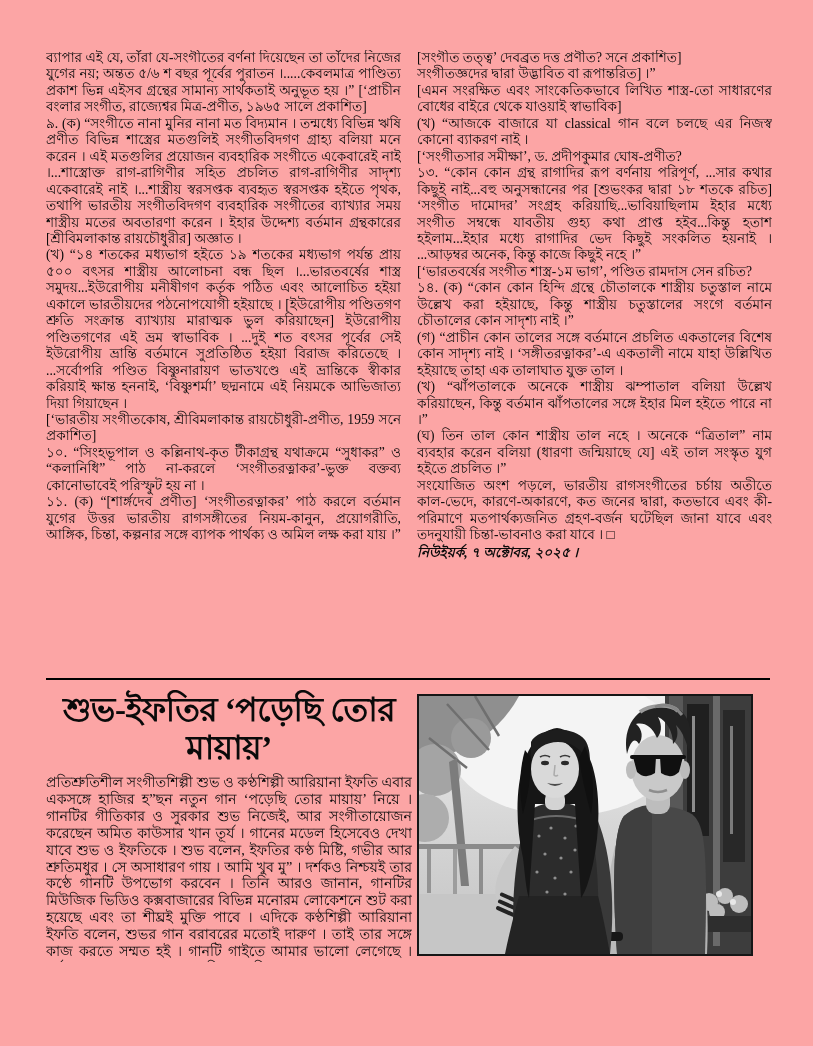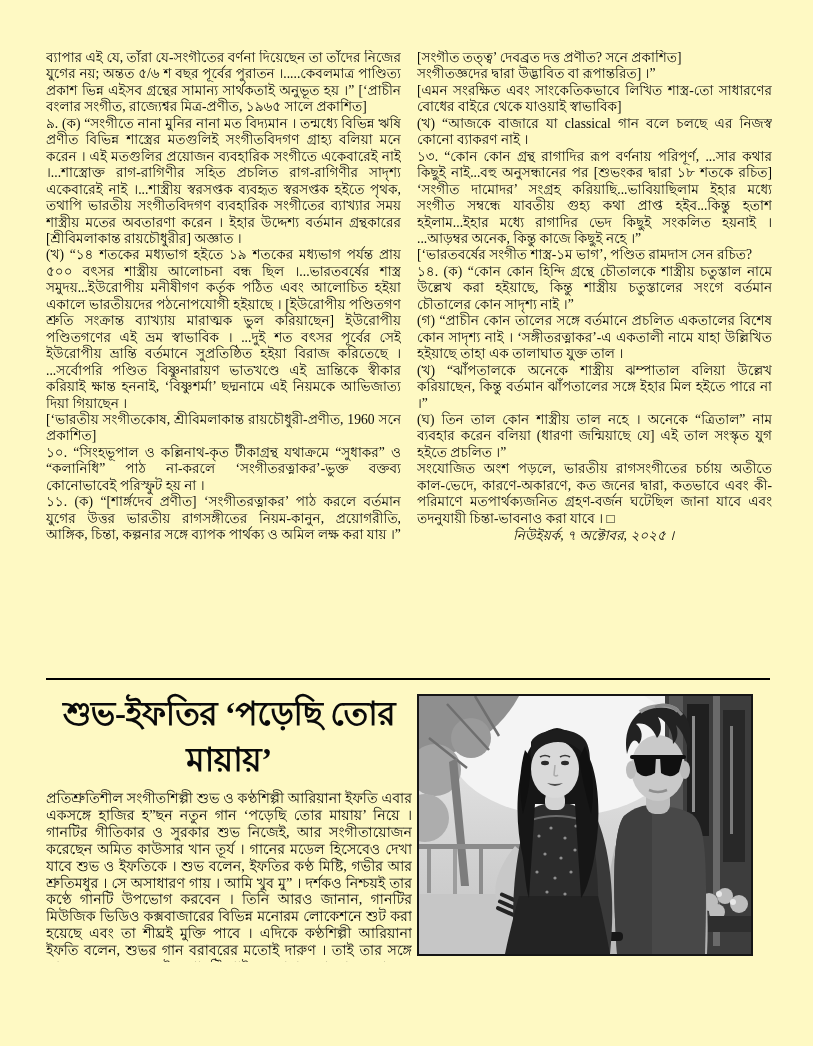--- a/index.html
+++ b/index.html
@@ -1,55 +1,55 @@
 <!DOCTYPE html>
 <html><head>
 <meta charset="utf-8">
 <style>
   html,body{margin:0;padding:0;background:#e9e9e9;}
   .page{
     position:relative;
     width:813px;height:1046px;
-    background:#fef9c3;
+    background:#fca5a5;
     color:#0a0a0a;
     font-family:"Liberation Serif","DejaVu Serif",serif;
     overflow:hidden;
     box-shadow:0 0 4px rgba(0,0,0,.25);
   }
   
   .cols{
     position:absolute;left:46px;top:50px;width:726px;height:628px;
     display:flex;gap:16px;overflow:hidden;
   }
   .col{
     flex:1 1 0;
     font-size:13.6px;line-height:16.45px;
     text-align:justify;text-justify:inter-word;
     overflow:hidden;
   }
   .col p{margin:0;}
   .dateline{
-    text-align:center;
-    font-weight:normal;font-style:italic;
+    text-align:left;
+    font-weight:bold;font-style:italic;
     padding-right:2px;margin-top:1px !important;
   }
   .divider{
     position:absolute;left:46px;top:678px;width:724px;height:0;
     border-top:2px solid #000;
   }
   
   .article{
     position:absolute;left:46px;top:690px;width:724px;height:272px;
     display:flex;
   }
   .article-left{width:366px;flex:0 0 366px;overflow:hidden;}
   .headline{
     margin:1px 6px 7px 6px;
     text-align:center;
-    font-size:33px;line-height:46px;font-weight:bold;
+    font-size:33px;line-height:38px;font-weight:bold;
     letter-spacing:-0.5px;
   }
   .article-body{
     margin:0;
     font-size:14.2px;line-height:16.9px;
     text-align:justify;text-justify:inter-word;
   }
   .photo{
     margin:4px 0 0 5px;
     width:332px;height:258px;
@@ -67,29 +67,30 @@
 </head>
 <body>
 
 <div class="page">
 
   <div class="cols">
     <div class="col">
       <p>ব্যাপার এই যে, তাঁরা যে-সংগীতের বর্ণনা দিয়েছেন তা তাঁদের নিজের যুগের নয়; অন্তত ৫/৬ শ বছর পূর্বের পুরাতন ।.....কেবলমাত্র পাণ্ডিত্য প্রকাশ ভিন্ন এইসব গ্রন্থের সামান্য সার্থকতাই অনুভূত হয় ।” [‘প্রাচীন বংলার সংগীত, রাজ্যেশ্বর মিত্র-প্রণীত, ১৯৬৫ সালে প্রকাশিত]</p>
       <p>৯. (ক) “সংগীতে নানা মুনির নানা মত বিদ্যমান । তন্মধ্যে বিভিন্ন ঋষি প্রণীত বিভিন্ন শাস্ত্রের মতগুলিই সংগীতবিদগণ গ্রাহ্য বলিয়া মনে করেন । এই মতগুলির প্রয়োজন ব্যবহারিক সংগীতে একেবারেই নাই ।...শাস্ত্রোক্ত রাগ-রাগিণীর সহিত প্রচলিত রাগ-রাগিণীর সাদৃশ্য একেবারেই নাই ।...শাস্ত্রীয় স্বরসপ্তক ব্যবহৃত স্বরসপ্তক হইতে পৃথক, তথাপি ভারতীয় সংগীতবিদগণ ব্যবহারিক সংগীতের ব্যাখ্যার সময় শাস্ত্রীয় মতের অবতারণা করেন । ইহার উদ্দেশ্য বর্তমান গ্রন্থকারের [শ্রীবিমলাকান্ত রায়চৌধুরীর] অজ্ঞাত ।</p>
       <p>(খ) “১৪ শতকের মধ্যভাগ হইতে ১৯ শতকের মধ্যভাগ পর্যন্ত প্রায় ৫০০ বৎসর শাস্ত্রীয় আলোচনা বন্ধ ছিল ।...ভারতবর্ষের শাস্ত্র সমুদয়...ইউরোপীয় মনীষীগণ কর্তৃক পঠিত এবং আলোচিত হইয়া একালে ভারতীয়দের পঠনোপযোগী হইয়াছে । [ইউরোপীয় পণ্ডিতগণ শ্রুতি সংক্রান্ত ব্যাখ্যায় মারাত্মক ভুল করিয়াছেন] ইউরোপীয় পণ্ডিতগণের এই ভ্রম স্বাভাবিক । ...দুই শত বৎসর পূর্বের সেই ইউরোপীয় ভ্রান্তি বর্তমানে সুপ্রতিষ্ঠিত হইয়া বিরাজ করিতেছে । ...সর্বোপরি পণ্ডিত বিষ্ণুনারায়ণ ভাতখণ্ডে এই ভ্রান্তিকে স্বীকার করিয়াই ক্ষান্ত হননাই, ‘বিষ্ণুশর্মা’ ছদ্মনামে এই নিয়মকে আভিজাত্য দিয়া গিয়াছেন ।</p>
-      <p>[‘ভারতীয় সংগীতকোষ, শ্রীবিমলাকান্ত রায়চৌধুরী-প্রণীত, 1960 সনে প্রকাশিত]</p>
+      <p>[‘ভারতীয় সংগীতকোষ, শ্রীবিমলাকান্ত রায়চৌধুরী-প্রণীত, 1959 সনে প্রকাশিত]</p>
       <p>১০. “সিংহভূপাল ও কল্লিনাথ-কৃত টীকাগ্রন্থ যথাক্রমে “সুধাকর” ও “কলানিধি” পাঠ না-করলে ‘সংগীতরত্নাকর’-ভুক্ত বক্তব্য কোনোভাবেই পরিস্ফুট হয় না ।</p>
       <p>১১. (ক) “[শার্ঙ্গদেব প্রণীত] ‘সংগীতরত্নাকর’ পাঠ করলে বর্তমান যুগের উত্তর ভারতীয় রাগসঙ্গীতের নিয়ম-কানুন, প্রয়োগরীতি, আঙ্গিক, চিন্তা, কল্পনার সঙ্গে ব্যাপক পার্থক্য ও অমিল লক্ষ করা যায় ।”</p>
     </div>
     <div class="col">
       <p>[সংগীত তত্ত্ব’ দেবব্রত দত্ত প্রণীত? সনে প্রকাশিত]</p>
       <p>সংগীতজ্ঞদের দ্বারা উদ্ভাবিত বা রূপান্তরিত] ।”</p>
       <p>[এমন সংরক্ষিত এবং সাংকেতিকভাবে লিখিত শাস্ত্র-তো সাধারণের বোধের বাইরে থেকে যাওয়াই স্বাভাবিক]</p>
       <p>(খ) “আজকে বাজারে যা classical গান বলে চলছে এর নিজস্ব কোনো ব্যাকরণ নাই ।</p>
+      <p>[‘সংগীতসার সমীক্ষা’, ড. প্রদীপকুমার ঘোষ-প্রণীত?</p>
       <p>১৩. “কোন কোন গ্রন্থ রাগাদির রূপ বর্ণনায় পরিপূর্ণ, ...সার কথার কিছুই নাই...বহু অনুসন্ধানের পর [শুভংকর দ্বারা ১৮ শতকে রচিত] ‘সংগীত দামোদর’ সংগ্রহ করিয়াছি...ভাবিয়াছিলাম ইহার মধ্যে সংগীত সম্বন্ধে যাবতীয় গুহ্য কথা প্রাপ্ত হইব...কিন্তু হতাশ হইলাম...ইহার মধ্যে রাগাদির ভেদ কিছুই সংকলিত হয়নাই । ...আড়ম্বর অনেক,  কিন্তু কাজে কিছুই নহে ।”</p>
       <p>[‘ভারতবর্ষের সংগীত শাস্ত্র-১ম ভাগ’, পণ্ডিত রামদাস সেন রচিত?</p>
       <p>১৪. (ক) “কোন কোন হিন্দি গ্রন্থে চৌতালকে শাস্ত্রীয় চতুস্তাল নামে উল্লেখ করা হইয়াছে, কিন্তু শাস্ত্রীয় চতুস্তালের  সংগে বর্তমান চৌতালের কোন সাদৃশ্য নাই ।”</p>
       <p>(গ) “প্রাচীন কোন তালের সঙ্গে বর্তমানে প্রচলিত একতালের বিশেষ কোন সাদৃশ্য নাই । ‘সঙ্গীতরত্নাকর’-এ একতালী নামে যাহা উল্লিখিত হইয়াছে তাহা এক তালাঘাত যুক্ত তাল ।</p>
       <p>(খ) “ঝাঁপতালকে অনেকে শাস্ত্রীয় ঝম্পাতাল বলিয়া উল্লেখ করিয়াছেন, কিন্তু বর্তমান ঝাঁপতালের সঙ্গে ইহার মিল হইতে পারে না ।”</p>
       <p>(ঘ) তিন তাল কোন শাস্ত্রীয় তাল নহে । অনেকে  “ত্রিতাল” নাম ব্যবহার করেন বলিয়া (ধারণা জন্মিয়াছে যে] এই তাল সংস্কৃত যুগ হইতে প্রচলিত ।”</p>
       <p>সংযোজিত অংশ পড়লে, ভারতীয় রাগসংগীতের চর্চায় অতীতে কাল-ভেদে, কারণে-অকারণে, কত জনের দ্বারা, কতভাবে এবং কী-পরিমাণে মতপার্থক্যজনিত গ্রহণ-বর্জন ঘটেছিল জানা যাবে এবং তদনুযায়ী চিন্তা-ভাবনাও করা যাবে ।  □</p>
       <p class="dateline">নিউইয়র্ক, ৭ অক্টোবর, ২০২৫ ।</p>
     </div>
   </div>

